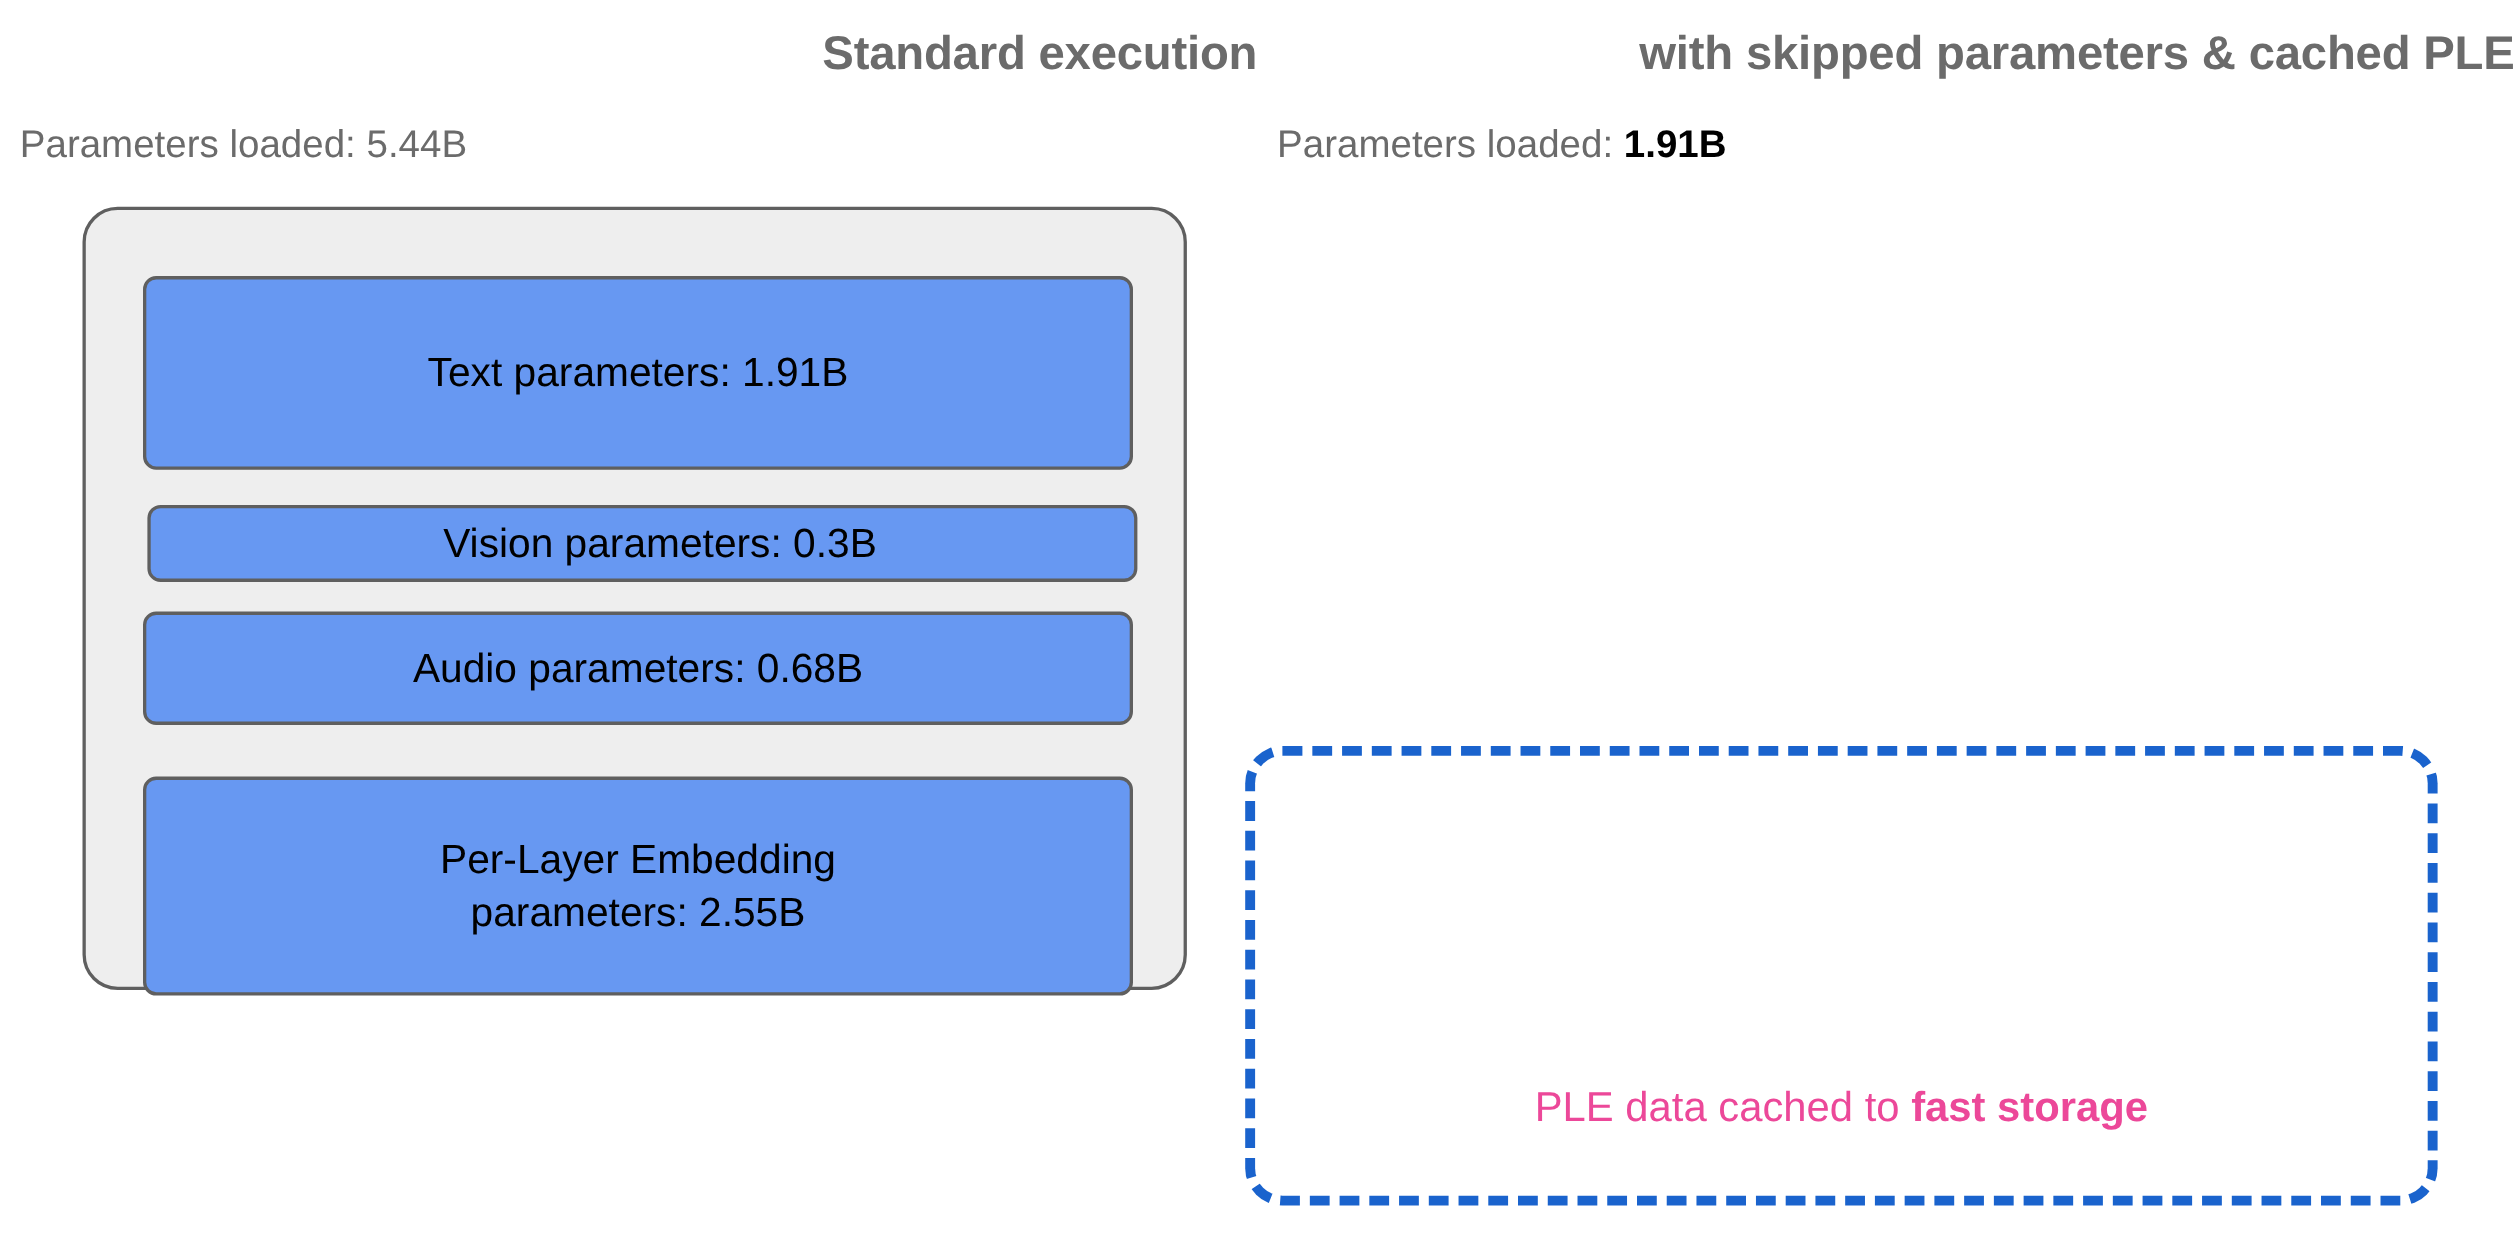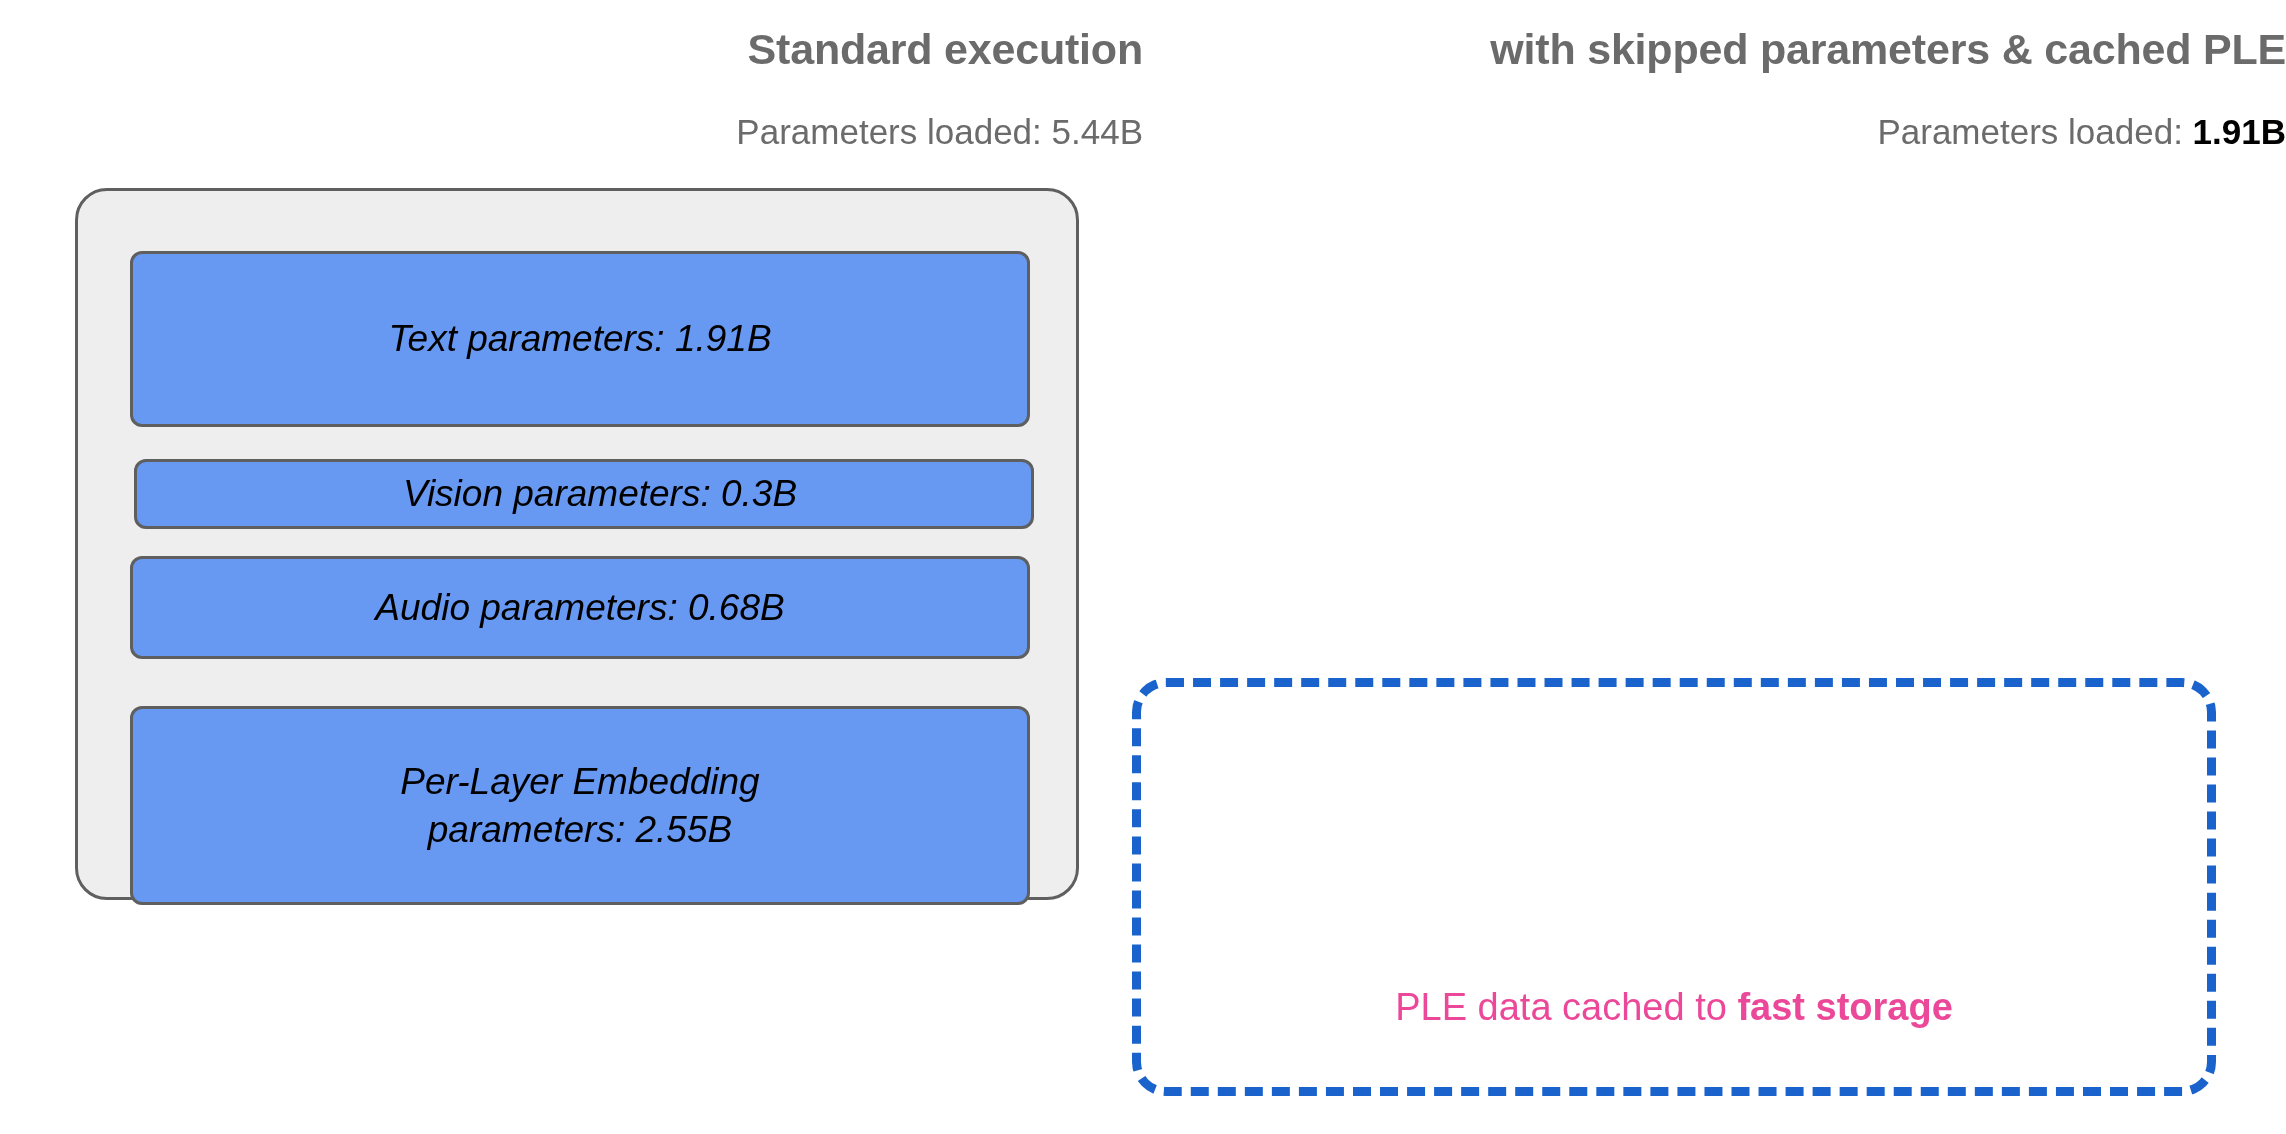--- a/index.html
+++ b/index.html
@@ -42,42 +42,42 @@
     font-weight: bold;
     color: #6b6b6b;
     letter-spacing: -0.2px;
     white-space: nowrap;
   }
   .col-subtitle {
     position: absolute;
     top: 112px;
     left: 0;
     width: 100%;
-    text-align: right;
+    text-align: left;
     font-size: 35px;
     font-weight: normal;
     color: #6b6b6b;
     white-space: nowrap;
+    padding-left: 18px;
   }
   .col-subtitle .em { font-weight: bold; color: #000000; }
 
   
   .panel {
     position: absolute;
     background: #eeeeee;
     border: 3px solid #5f5f5f;
     border-radius: 32px;
     box-sizing: border-box;
   }
   .panel.left-panel {
     left: 75px;
     top: 188px;
     width: 1004px;
     height: 712px;
-    font-style: italic;
   }
 
   
   .bar {
     position: absolute;
     box-sizing: border-box;
     border: 3px solid #5f5f5f;
     border-radius: 12px;
     display: flex;
     align-items: center;

